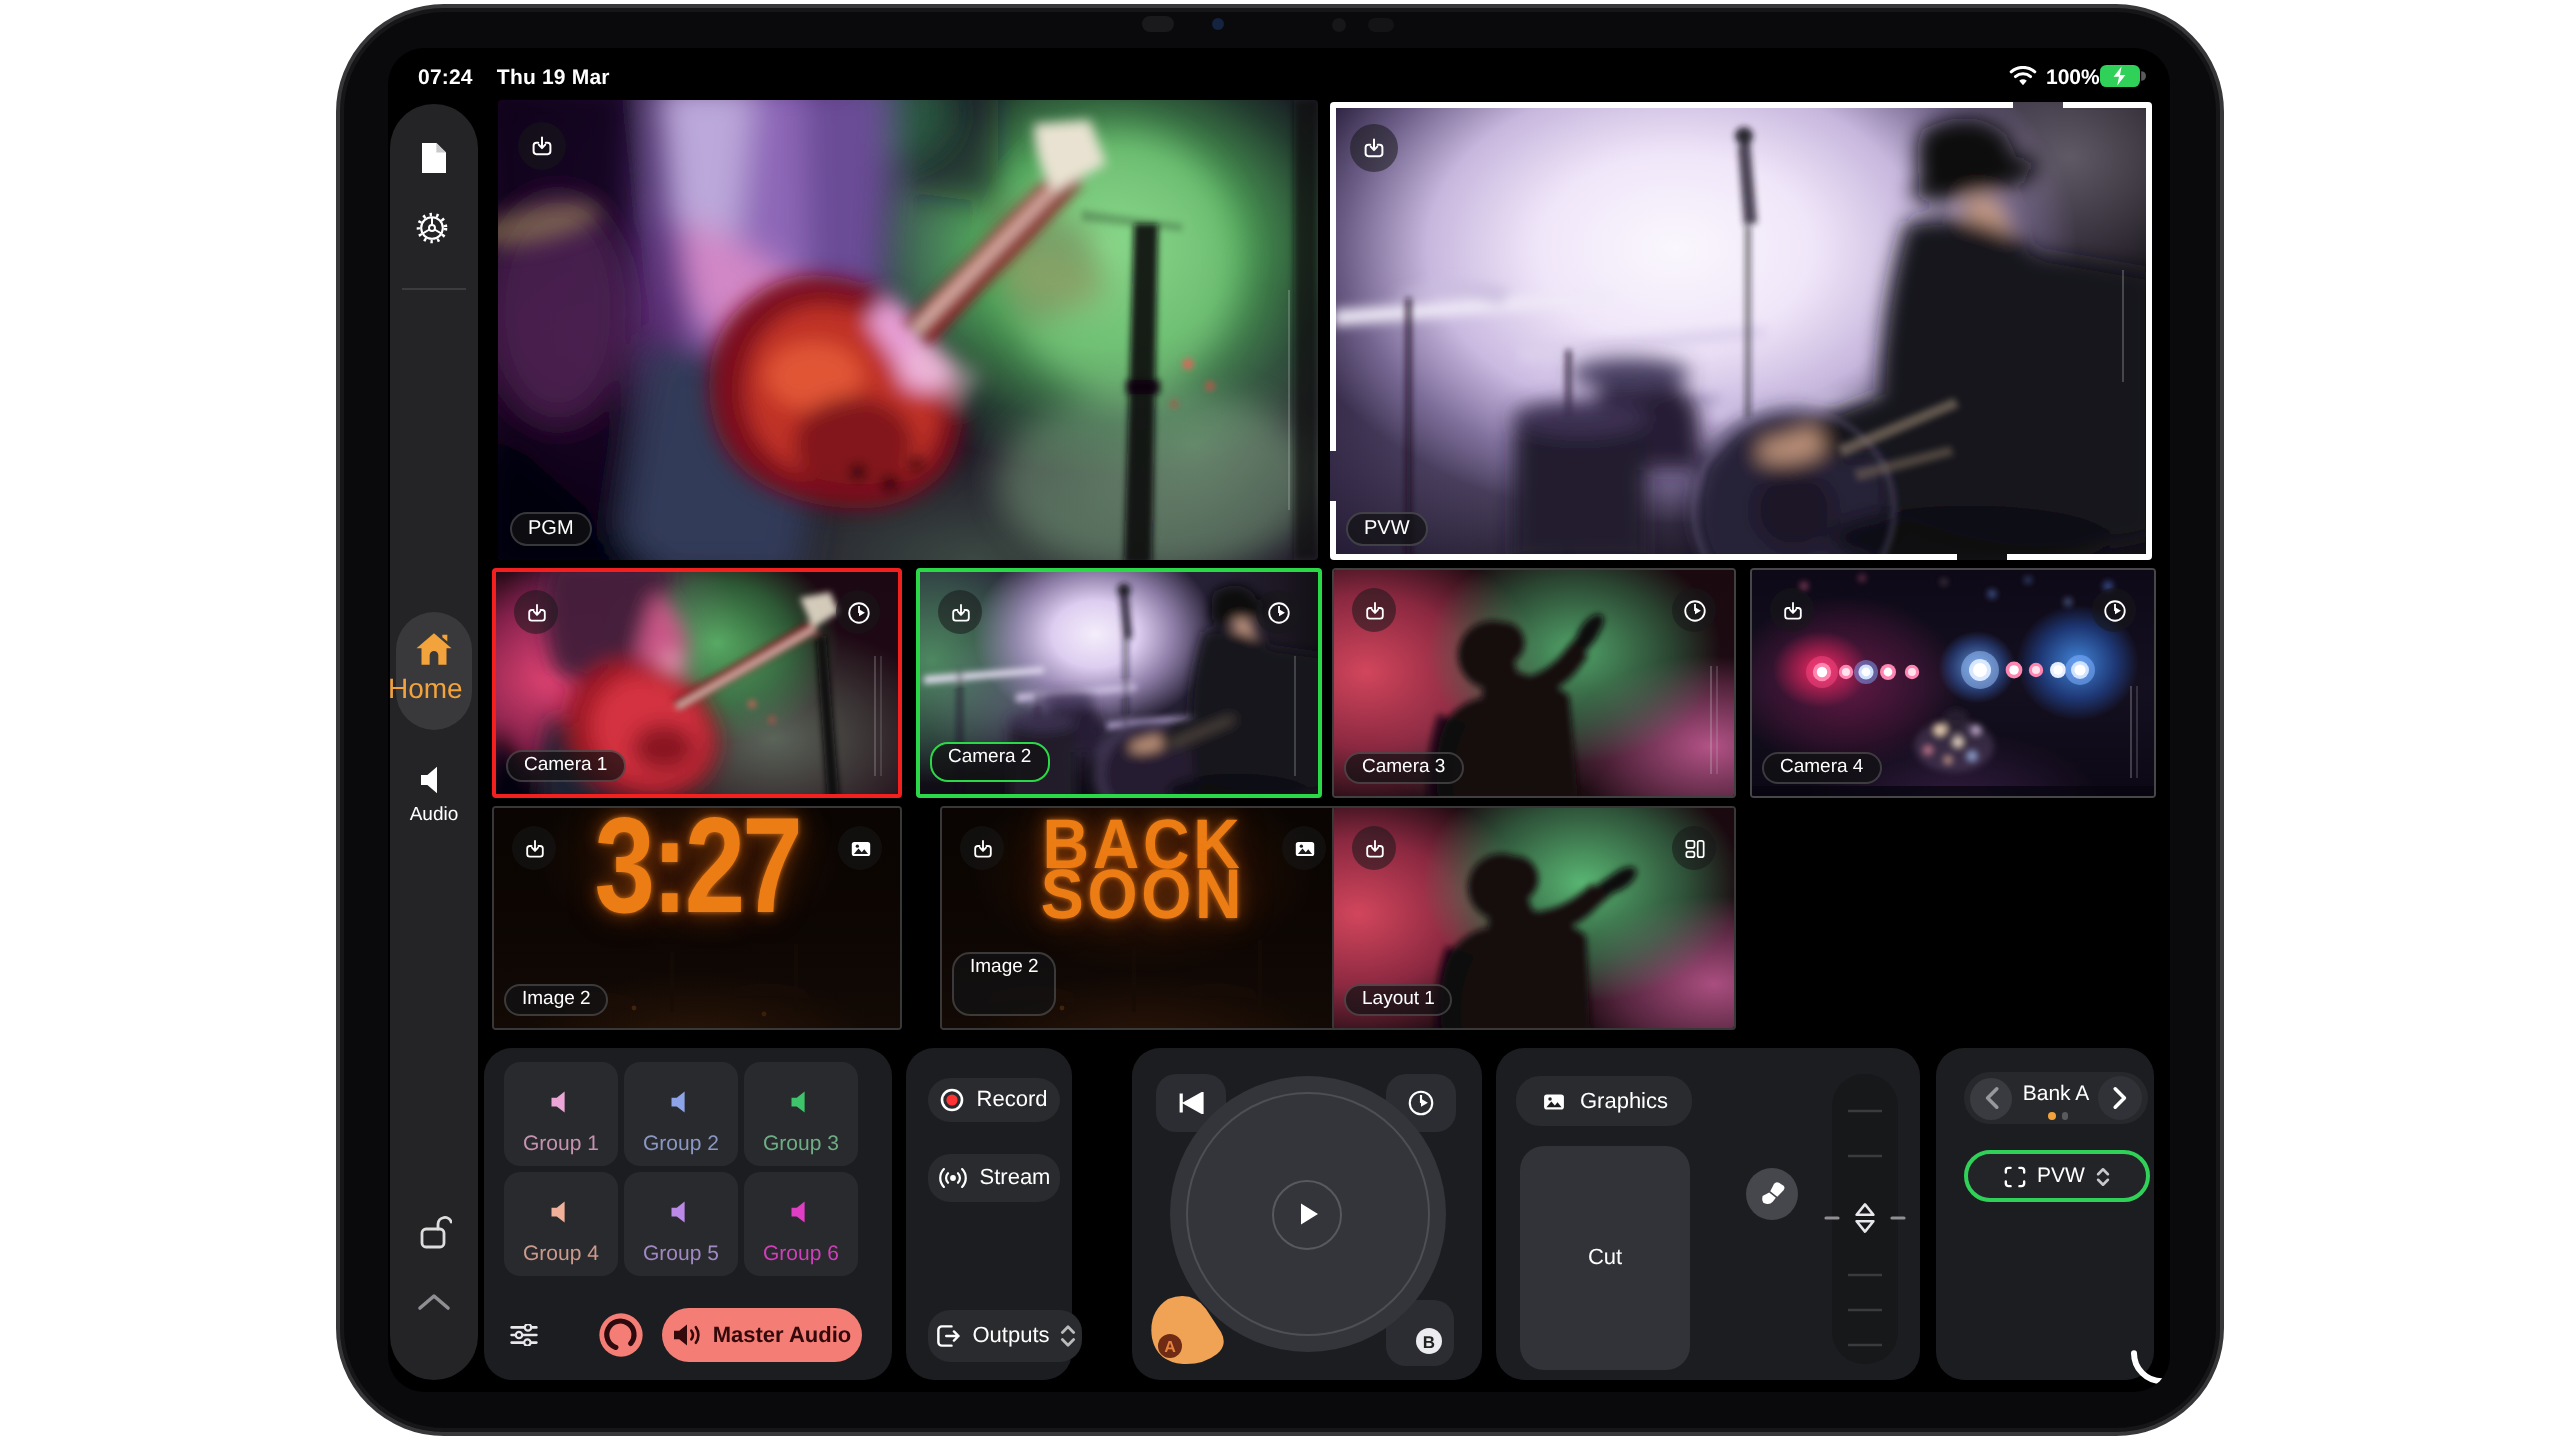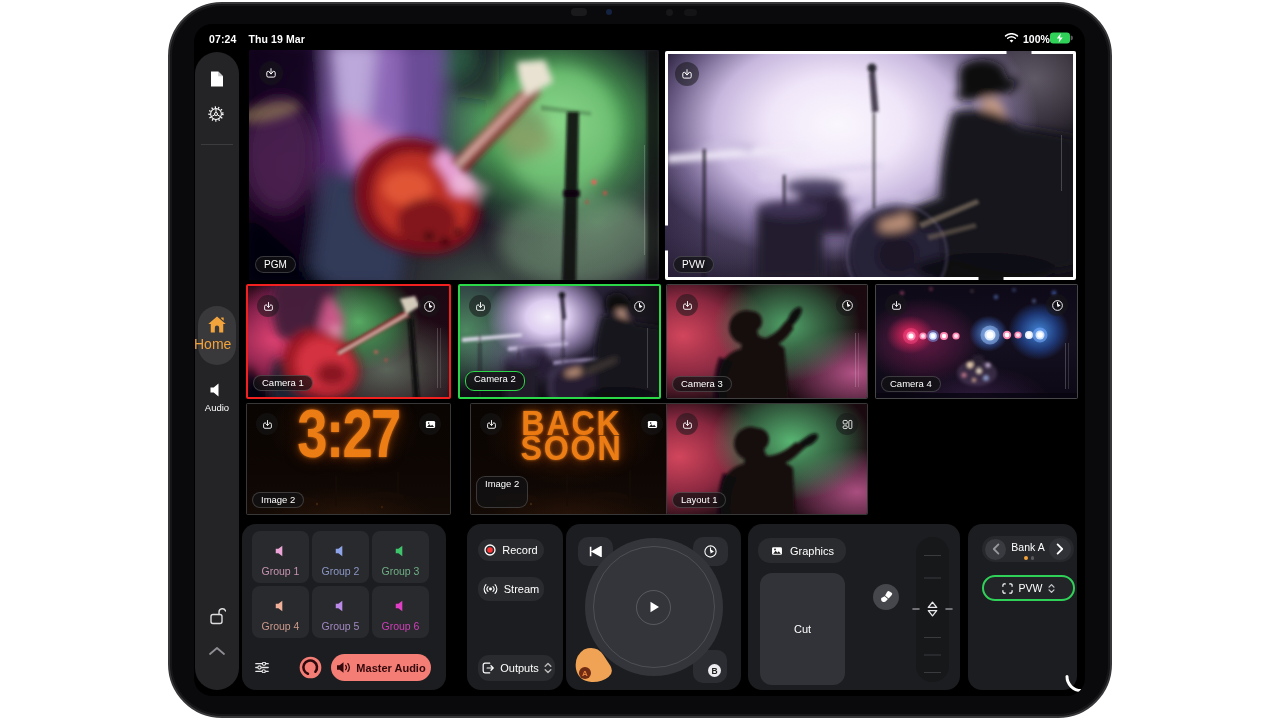--- a/index.html
+++ b/index.html
@@ -564,21 +564,21 @@
     </svg>
     <div class="abs" style="left:89px; top:130px; width:100px; height:27px; background:#f47d75; border-radius:14px; display:flex; align-items:center; justify-content:center; gap:5px;">
       <svg width="15" height="13" viewBox="0 0 17 15">
         <path d="M1 5 v5 h3 L8.5 13.6 V1.4 L4 5 z" fill="#33090b"></path>
         <path d="M11 5 a4.2 4.2 0 0 1 0 5 M13.6 3 a7.6 7.6 0 0 1 0 9" stroke="#33090b" stroke-width="1.5" fill="none" stroke-linecap="round"></path>
       </svg>
       <span style="color:#33090b; font-size:11px; font-weight:700;">Master Audio</span>
     </div>
   </div>
 
-  <div class="panel" style="left:273px; width:96px;">
+  <div class="panel" style="left:259px; width:83px;">
     <div class="pbtn" style="left:11px; top:15px; width:66px; height:22px;">
       <svg width="12" height="12" viewBox="0 0 12 12">
           <circle cx="6" cy="6" r="5" stroke="#fff" stroke-width="1.3" fill="none"></circle>
           <circle cx="6" cy="6" r="2.8" fill="#f33"></circle>
         </svg>Record
     </div>
     <div class="pbtn" style="left:11px; top:53px; width:66px; height:24px;">
       <svg width="15" height="12" viewBox="0 0 17 14">
         <circle cx="8.5" cy="7" r="1.7" fill="#fff"></circle>
         <path d="M5.6 4.2 a4 4 0 0 0 0 5.6 M11.4 4.2 a4 4 0 0 1 0 5.6" stroke="#fff" stroke-width="1.3" fill="none" stroke-linecap="round"></path>

